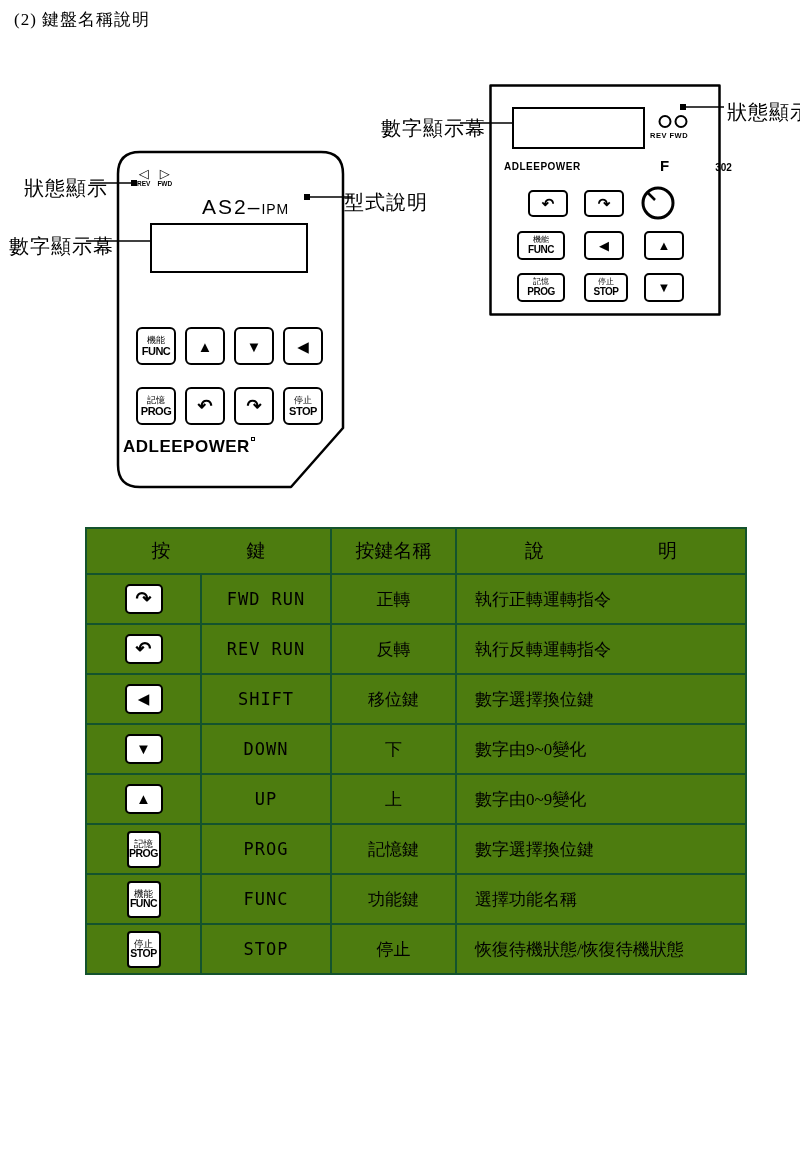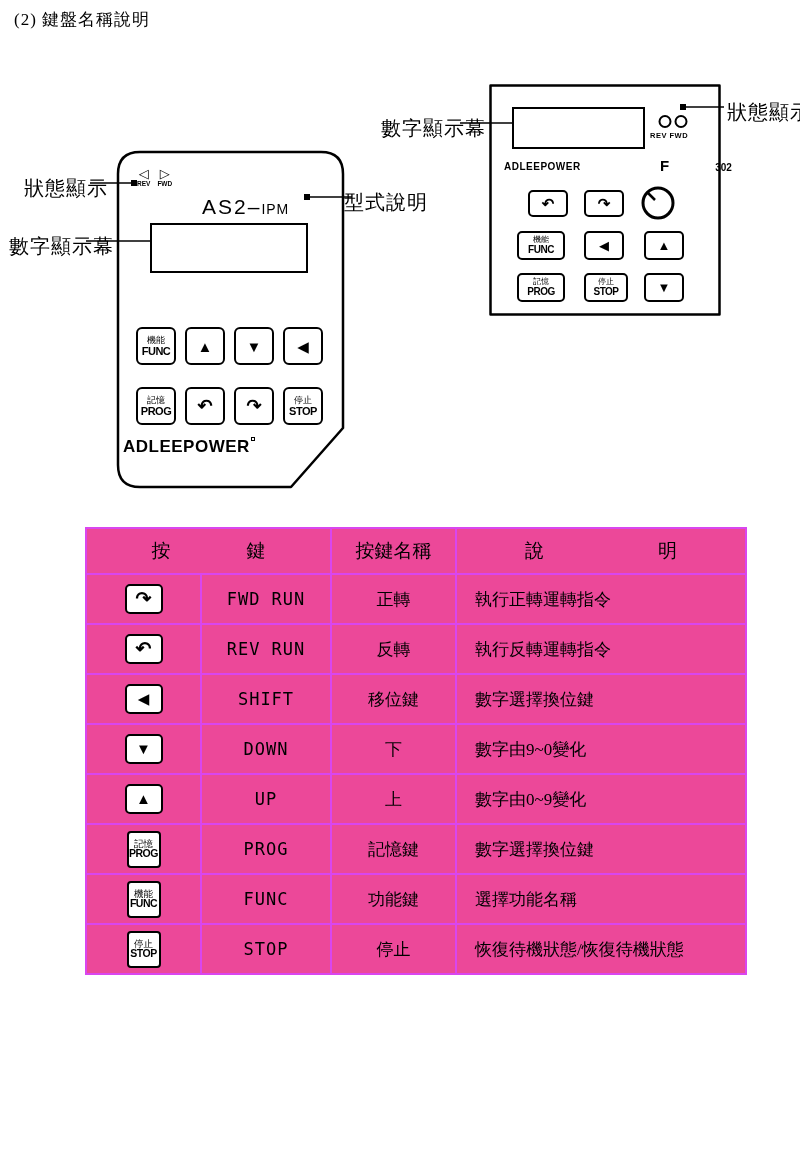--- a/index.html
+++ b/index.html
@@ -54,21 +54,21 @@
   .f-model { position:absolute; display:flex; align-items:flex-end; font-family:"Liberation Sans", sans-serif; font-weight:bold; }
   .f-model .main { font-size:15px; }
   .f-model .sub { font-size:10px; padding-bottom:1px;margin-left:46px; }
 
   .revfwd { position:absolute; font-family:"Liberation Sans", sans-serif; font-size:7.5px; font-weight:bold; letter-spacing:0.5px; }
 
   .keytable {
     position:absolute; left:85px; top:527px; width:660px;
     border-collapse:collapse; table-layout:fixed;
   }
-  .keytable th, .keytable td { border:2px solid #d946ef; text-align:center; vertical-align:middle; background:#ec4899; }
+  .keytable th, .keytable td { border:2px solid #14532d; text-align:center; vertical-align:middle; background:#4d7c0f; }
   .keytable th { height:46px; font-size:19px; font-weight:normal; }
   .keytable td { height:50px; font-size:17px; }
   td.c-key { font-family:"DejaVu Sans Mono", monospace; letter-spacing:1px; }
   td.c-desc { text-align:left; padding-left:18px; }
   .tbtn {
     margin:0 auto; border:2px solid #000; background:#fff;
     display:flex; align-items:center; justify-content:center;
     font-family:"Liberation Sans", sans-serif; line-height:1.05;
   }
   .tbtn.glyph { width:38px; height:30px; border-radius:5px; font-size:15px; }

